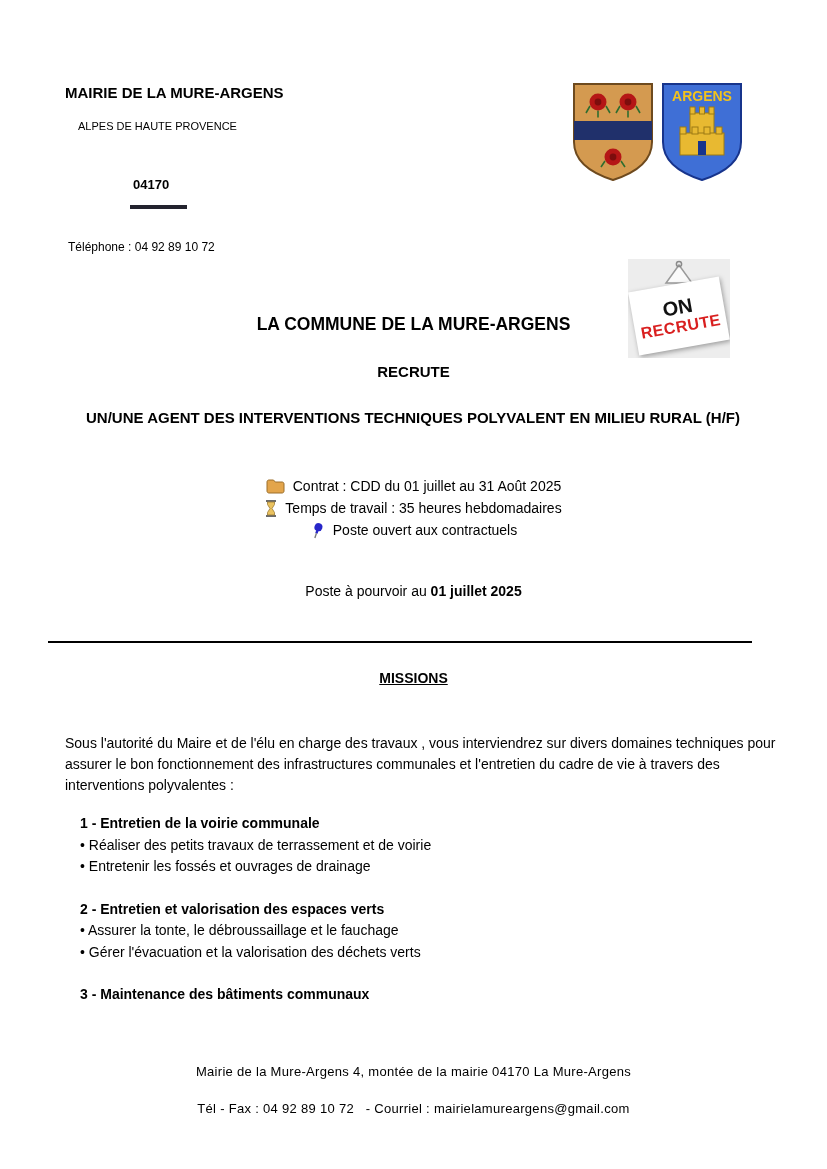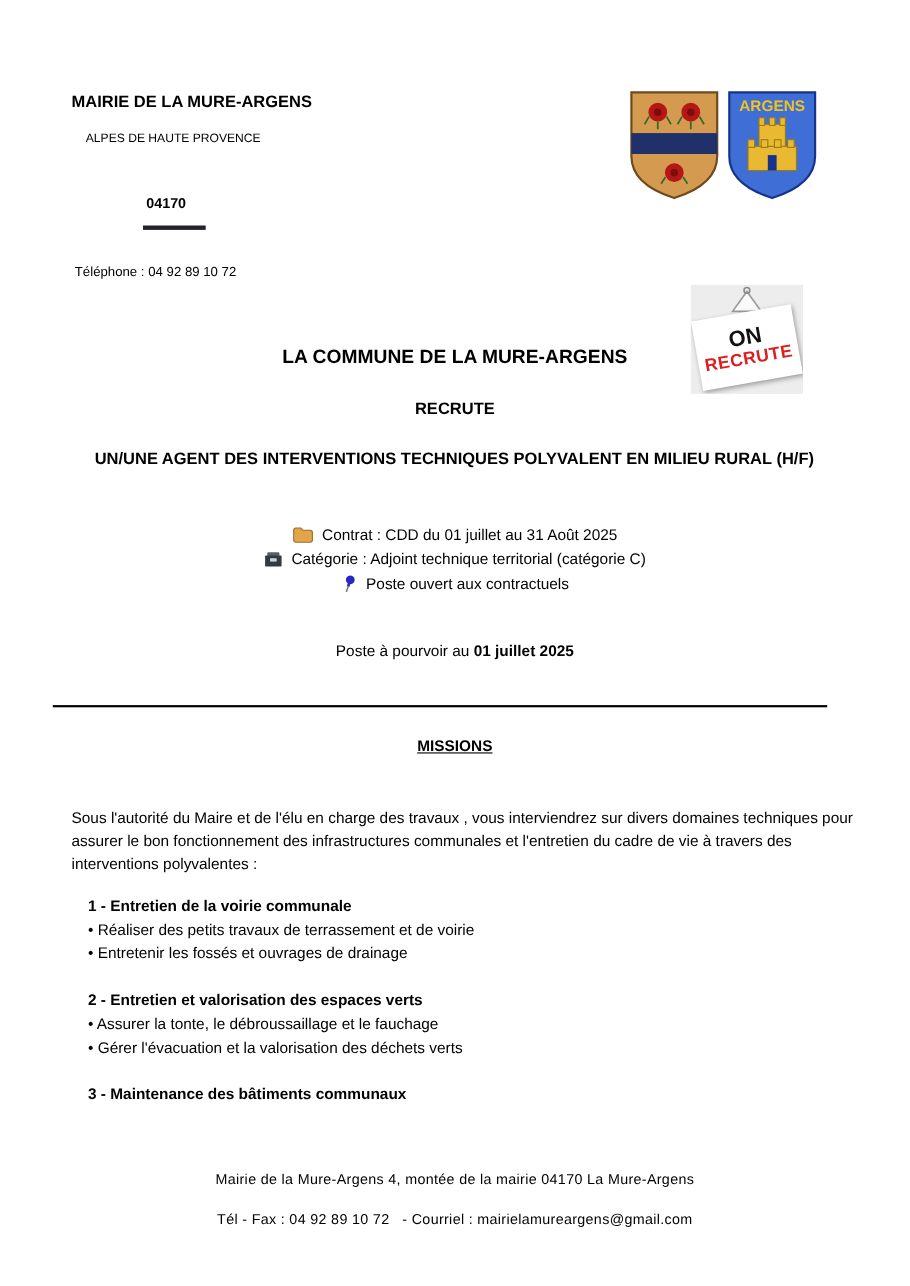--- a/index.html
+++ b/index.html
@@ -129,27 +129,27 @@
     <div class="detail-row">
       <span class="icon">
         <svg width="19" height="15" viewBox="0 0 19 15">
             <path d="M1 3c0-1.2.8-2 2-2h4.5l1.8 2H16c1.2 0 2 .8 2 2v7c0 1.2-.8 2-2 2H3c-1.2 0-2-.8-2-2z" fill="#e3a54b" stroke="#9c6f2b"></path>
           </svg>
       </span>
       <span>Contrat : CDD du 01 juillet au 31 Août 2025</span>
     </div>
     <div class="detail-row">
       <span class="icon">
-        <svg width="17" height="15" viewBox="0 0 17 15">
-            <rect x="3" y="1" width="11" height="4" rx="1" fill="#5a6068"></rect>
-            <rect x="1" y="4" width="15" height="10" rx="1" fill="#343a41"></rect>
-            <rect x="5.5" y="6.5" width="6" height="3" fill="#cdd3d9"></rect>
+        <svg width="12" height="17" viewBox="0 0 12 17">
+            <rect x="1" y="0" width="10" height="2" fill="#6b6b6b"></rect>
+            <rect x="1" y="15" width="10" height="2" fill="#6b6b6b"></rect>
+            <path d="M2.5 2h7v2.5L7 8.5l2.5 4V15h-7v-2.5l2.5-4-2.5-4z" fill="#eac25f" stroke="#9a7a33" stroke-width="0.8"></path>
           </svg>
       </span>
-      <span>Catégorie : Adjoint technique territorial (catégorie C)</span>
+      <span>Temps de travail : 35 heures hebdomadaires</span>
     </div>
     <div class="detail-row">
       <span class="icon">
         <svg width="15" height="17" viewBox="0 0 15 17">
             <g transform="rotate(18 7.5 8)">
               <circle cx="7.5" cy="5" r="4" fill="#2726c9"></circle>
               <rect x="6.3" y="8" width="2.4" height="3.5" fill="#2726c9"></rect>
               <path d="M7.5 11.5L7.5 16.5" stroke="#7a7a7a" stroke-width="1.4"></path>
             </g>
           </svg>

